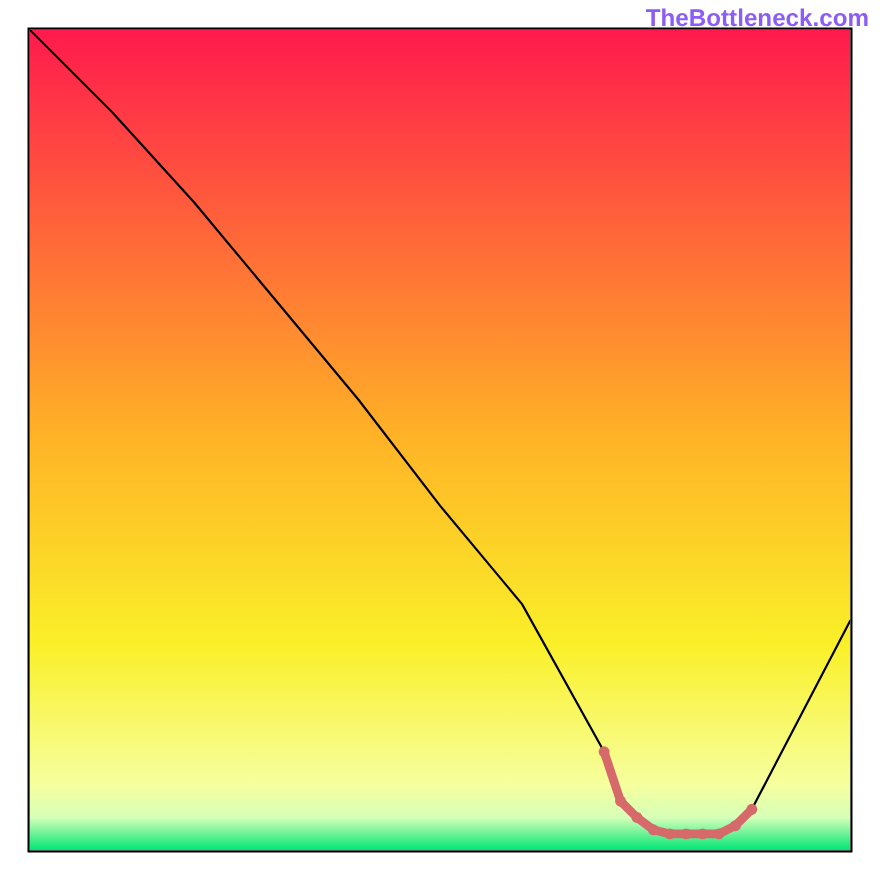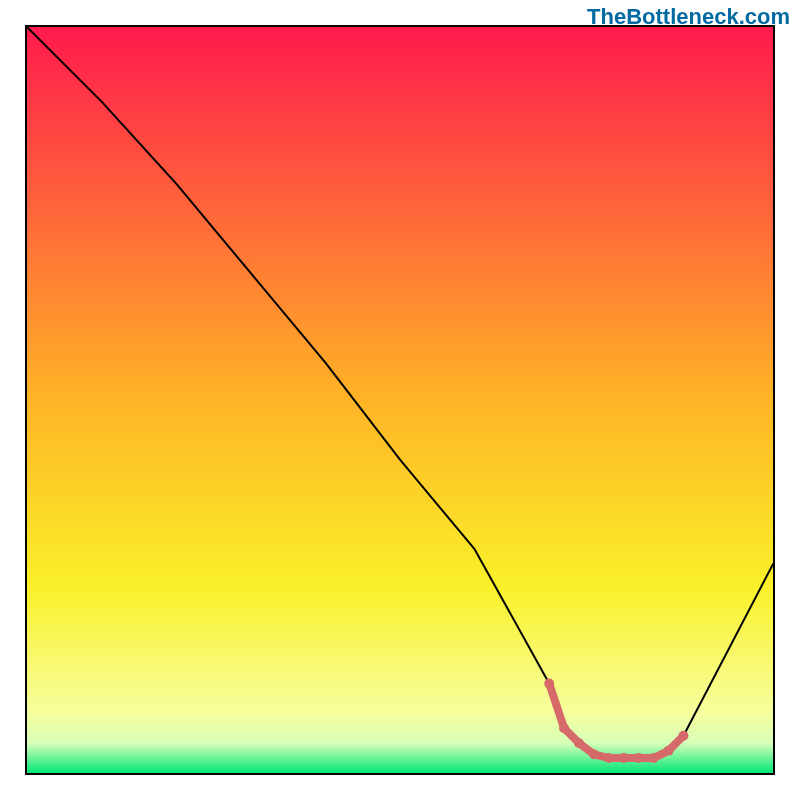--- a/index.html
+++ b/index.html
@@ -5,21 +5,21 @@
   * { margin: 0; padding: 0; box-sizing: border-box; }
   html, body { width: 800px; height: 800px; overflow: hidden; background: #fff; }
   .wrap { position: relative; width: 800px; height: 800px; }
   .watermark {
     position: absolute;
     top: 4px;
     right: 10px;
     font-family: Arial, Helvetica, sans-serif;
     font-size: 22px;
     font-weight: bold;
-    color: #0369a1;
+    color: #8b5cf6;
     z-index: 10;
   }
   .plot {
     position: absolute;
     left: 25px;
     top: 25px;
     width: 750px;
     height: 750px;
     border: 2px solid #000;
   }

